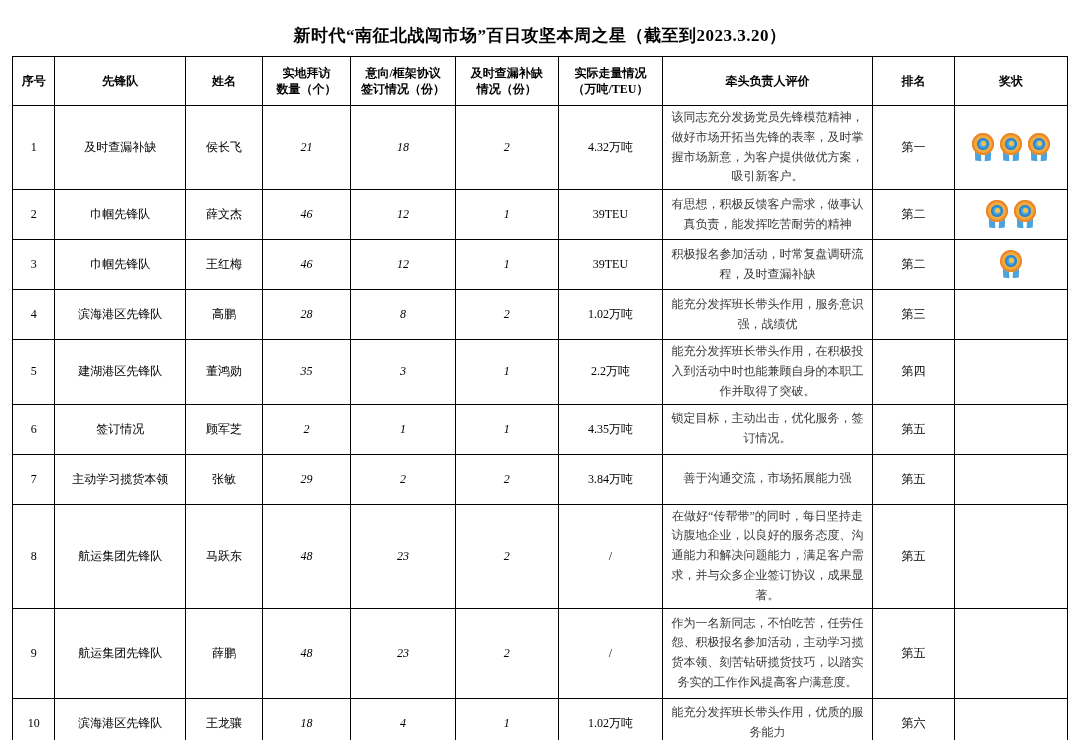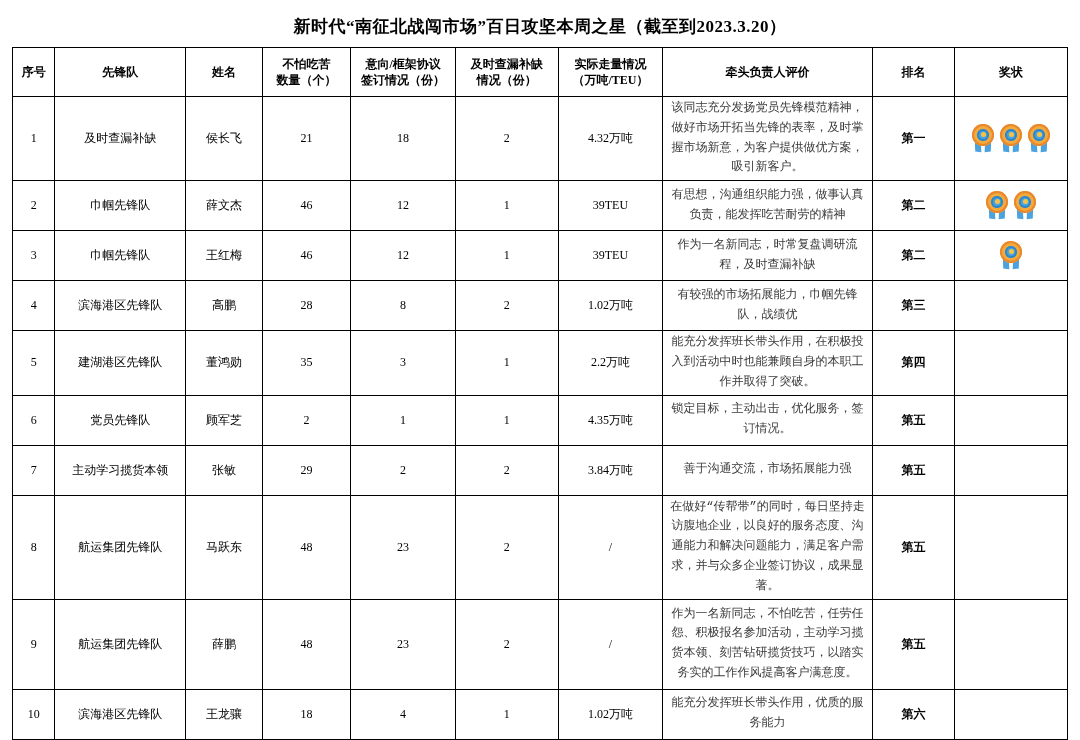--- a/index.html
+++ b/index.html
@@ -12,21 +12,21 @@
     height: 740px;
     font-family: "Liberation Serif", "DejaVu Serif", serif;
     color: #000;
     overflow: hidden;
   }
   .page {
     width: 1080px;
     height: 740px;
     position: relative;
     box-sizing: border-box;
-    padding: 8px 12px;
+    padding: 17px 12px;
   }
   .doc-title {
     text-align: center;
     font-size: 17px;
     font-weight: bold;
     letter-spacing: 0.5px;
     padding: 8px 0 9px 0;
     line-height: 1.3;
   }
   table.main-table {
@@ -55,31 +55,31 @@
   .col-intent{ width: 104px; }
   .col-formal{ width: 102px; }
   .col-actual{ width: 104px; }
   .col-eval  { width: 208px; }
   .col-rank  { width: 82px; }
   .col-medal { width: 112px; }
 
   td.cell-idx { font-size: 11.5px; }
   td.cell-team,
   td.cell-name { font-size: 12.5px; }
-  td.cell-num { font-size: 12.5px; }
+  td.cell-num { font-size: 12.5px; font-style: italic; }
   td.cell-actual { font-size: 12px; }
   td.cell-eval {
     text-align: left;
     font-size: 11px;
     line-height: 1.65;
     padding: 4px 8px;
     color: #3a3a3a;
-    font-family: Liberation Mono, monospace;
-  }
-  td.cell-rank { font-size: 12.5px; font-weight: bold; }
+    font-family: Liberation Serif, serif;
+  }
+  td.cell-rank { font-size: 12.5px; font-weight: normal; }
   td.cell-medal { padding: 4px 2px; }
 
   .medals {
     display: flex;
     justify-content: center;
     align-items: center;
     gap: 6px;
   }
   .medal {
     width: 22px;
@@ -155,21 +155,21 @@
       <col class="col-eval">
       <col class="col-rank">
       <col class="col-medal">
     </colgroup>
     <thead>
       <tr>
         <th>序号</th>
         <th>先锋队</th>
         <th>姓名</th>
         <th>
-          <div>不怕吃苦</div>
+          <div>实地拜访</div>
           <div>数量（个）</div>
         </th>
         <th>
           <div>意向/框架协议</div>
           <div>签订情况（份）</div>
         </th>
         <th>
           <div>及时查漏补缺</div>
           <div>情况（份）</div>
         </th>
@@ -214,21 +214,21 @@
           </td>
         </tr>
         <tr style="height: 50px;">
           <td class="cell-idx">2</td>
           <td class="cell-team">巾帼先锋队</td>
           <td class="cell-name">薛文杰</td>
           <td class="cell-num">46</td>
           <td class="cell-num">12</td>
           <td class="cell-num">1</td>
           <td class="cell-actual">39TEU</td>
-          <td class="cell-eval">有思想，沟通组织能力强，做事认真负责，能发挥吃苦耐劳的精神</td>
+          <td class="cell-eval">有思想，积极反馈客户需求，做事认真负责，能发挥吃苦耐劳的精神</td>
           <td class="cell-rank">第二</td>
           <td class="cell-medal">
             <div class="medals">
               <span class="medal">
                 <span class="ribbon-l"></span>
                 <span class="ribbon-r"></span>
                 <span class="disc"></span>
               </span>
               <span class="medal">
                 <span class="ribbon-l"></span>
@@ -239,59 +239,59 @@
           </td>
         </tr>
         <tr style="height: 50px;">
           <td class="cell-idx">3</td>
           <td class="cell-team">巾帼先锋队</td>
           <td class="cell-name">王红梅</td>
           <td class="cell-num">46</td>
           <td class="cell-num">12</td>
           <td class="cell-num">1</td>
           <td class="cell-actual">39TEU</td>
-          <td class="cell-eval">作为一名新同志，时常复盘调研流程，及时查漏补缺</td>
+          <td class="cell-eval">积极报名参加活动，时常复盘调研流程，及时查漏补缺</td>
           <td class="cell-rank">第二</td>
           <td class="cell-medal">
             <div class="medals">
               <span class="medal">
                 <span class="ribbon-l"></span>
                 <span class="ribbon-r"></span>
                 <span class="disc"></span>
               </span>
             </div>
           </td>
         </tr>
         <tr style="height: 50px;">
           <td class="cell-idx">4</td>
           <td class="cell-team">滨海港区先锋队</td>
           <td class="cell-name">高鹏</td>
           <td class="cell-num">28</td>
           <td class="cell-num">8</td>
           <td class="cell-num">2</td>
           <td class="cell-actual">1.02万吨</td>
-          <td class="cell-eval">有较强的市场拓展能力，巾帼先锋队，战绩优</td>
+          <td class="cell-eval">能充分发挥班长带头作用，服务意识强，战绩优</td>
           <td class="cell-rank">第三</td>
           <td class="cell-medal"></td>
         </tr>
         <tr style="height: 57px;">
           <td class="cell-idx">5</td>
           <td class="cell-team">建湖港区先锋队</td>
           <td class="cell-name">董鸿勋</td>
           <td class="cell-num">35</td>
           <td class="cell-num">3</td>
           <td class="cell-num">1</td>
           <td class="cell-actual">2.2万吨</td>
           <td class="cell-eval">能充分发挥班长带头作用，在积极投入到活动中时也能兼顾自身的本职工作并取得了突破。</td>
           <td class="cell-rank">第四</td>
           <td class="cell-medal"></td>
         </tr>
         <tr style="height: 50px;">
           <td class="cell-idx">6</td>
-          <td class="cell-team">党员先锋队</td>
+          <td class="cell-team">签订情况</td>
           <td class="cell-name">顾军芝</td>
           <td class="cell-num">2</td>
           <td class="cell-num">1</td>
           <td class="cell-num">1</td>
           <td class="cell-actual">4.35万吨</td>
           <td class="cell-eval">锁定目标，主动出击，优化服务，签订情况。</td>
           <td class="cell-rank">第五</td>
           <td class="cell-medal"></td>
         </tr>
         <tr style="height: 50px;">

